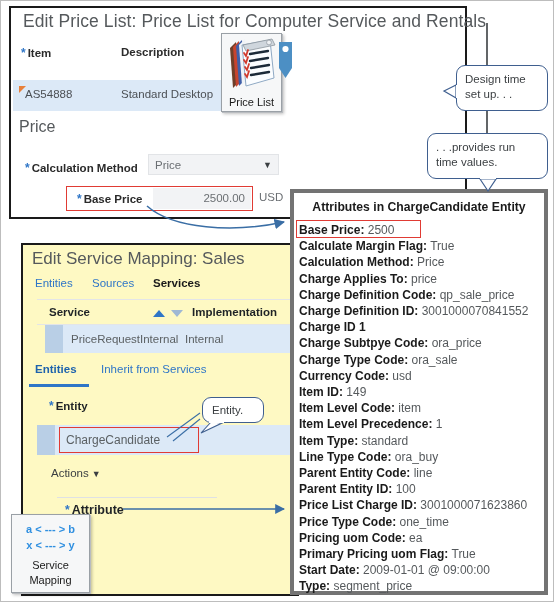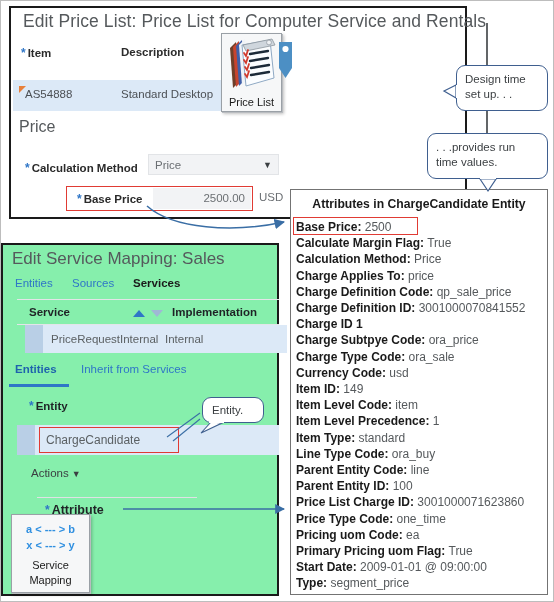--- a/index.html
+++ b/index.html
@@ -144,24 +144,24 @@
   #price-list-icon .pl-icon-label {
     position: absolute;
     left: 0; right: 0; bottom: 3px;
     text-align: center;
     font-size: 11px; color: #1a1a1a;
   }
 
   
   #service-mapping-panel {
     position: absolute;
-    left: 0; top: 242px;
+    left: 20px; top: 242px;
     width: 278px; height: 353px;
     border: 2px solid #1a1a1a;
-    background: #86efac;
+    background: #fef9c3;
     z-index: 5;
   }
   .sm-title {
     position: absolute;
     left: 9px; top: 4px;
     font-size: 17px; color: #55595c;
     white-space: nowrap;
   }
   .sm-tabs {
     position: absolute;
@@ -307,21 +307,21 @@
     position: absolute; left: 0; right: 0;
     text-align: center;
     font-size: 11px; color: #1a1a1a;
   }
 
   
   #attributes-panel {
     position: absolute;
     left: 289px; top: 188px;
     width: 258px; height: 406px;
-    border: 1px solid #737373;
+    border: 4px solid #737373;
     background: #ffffff;
     z-index: 6;
   }
   .attr-title {
     position: absolute;
     left: 0; right: 0; top: 7px;
     text-align: center;
     font-size: 12.2px; font-weight: bold; color: #1a1a1a;
   }
   .attr-list {

